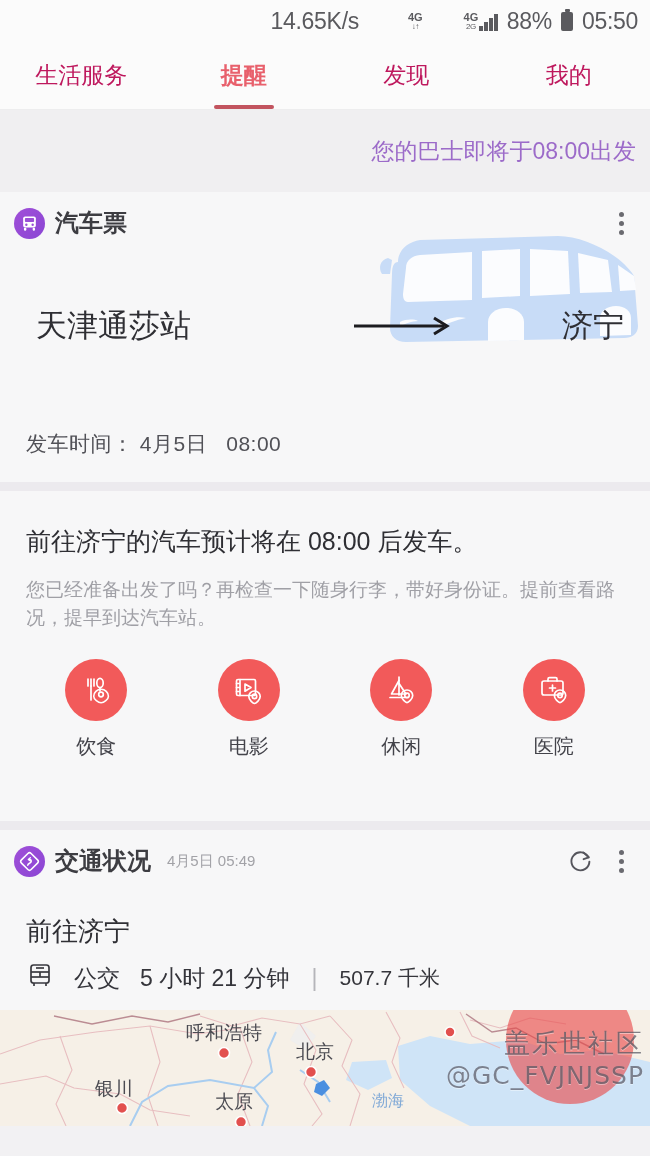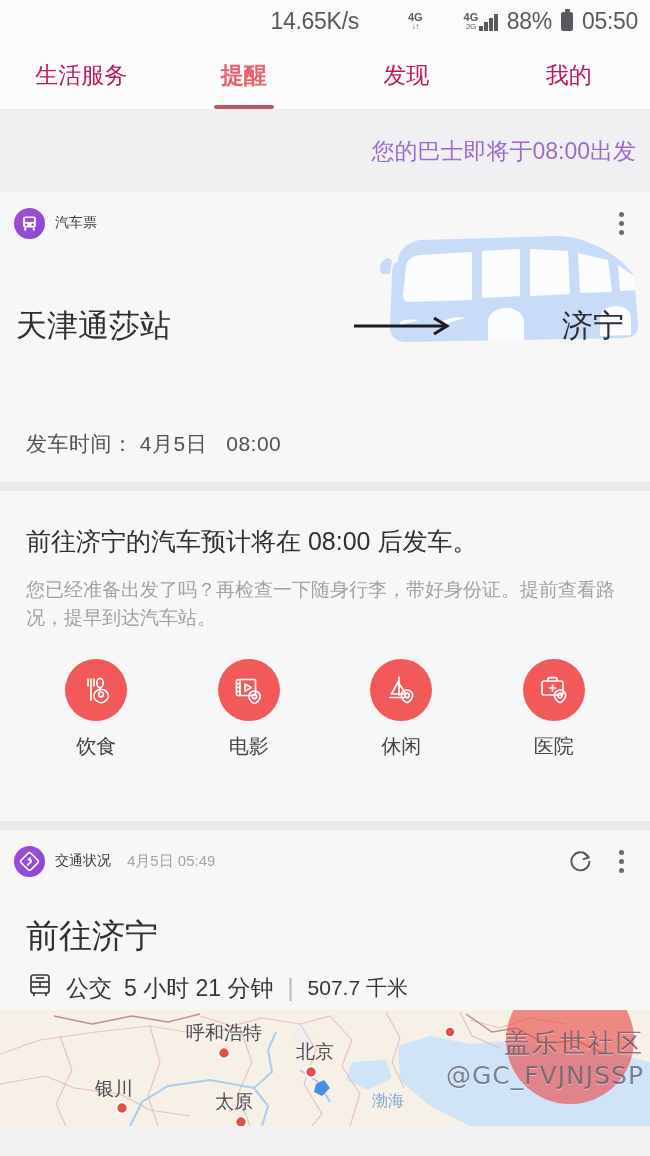--- a/index.html
+++ b/index.html
@@ -61,35 +61,35 @@
   .gap{ height:9px; background:#eceaee; }
 
   .card-head{
     display:flex; align-items:center; padding:14px 14px 0 14px; gap:10px;
   }
   .app-icon{
     width:31px; height:31px; border-radius:50%;
     background:linear-gradient(135deg,#a04fd8,#8b46d4);
     display:flex; align-items:center; justify-content:center; flex:0 0 auto;
   }
-  .app-name{ font-size:14px; color:#3d3d42; font-weight:normal; }
+  .app-name{ font-size:24px; color:#3d3d42; font-weight:bold; }
   .head-time{ font-size:15px; color:#a2a2a7; margin-left:6px; }
   .head-spacer{ flex:1; }
   .icon-btn{ width:30px; height:34px; display:flex; align-items:center; justify-content:center; cursor:pointer;}
   .dots{ display:flex; flex-direction:column; gap:4px; align-items:center; }
   .dots i{ width:5px; height:5px; border-radius:50%; background:#6a6a70; display:block;}
 
   
   .ticket{ height:290px; }
   .bus-art{
     position:absolute; right:6px; top:42px; width:268px; height:130px;
   }
   .route{
     position:absolute; left:0; right:0; top:113px;
-    display:flex; align-items:center; padding:0 16px;
+    display:flex; align-items:center; padding:0 36px;
   }
   .route .from{ font-size:31px; color:#2f2f34; }
   .arrow-wrap{ flex:1; display:flex; align-items:center; justify-content:center; padding:0 18px;}
   .route .to{ font-size:31px; color:#2f2f34; position:absolute; right:26px; }
   .depart{
     position:absolute; left:26px; top:238px;
     font-size:21px; color:#515157; letter-spacing:0.5px;
   }
 
   
@@ -105,23 +105,23 @@
   }
   .shortcut{ flex:1; display:flex; flex-direction:column; align-items:center; gap:12px; cursor:pointer;}
   .sc-circle{
     width:62px; height:62px; border-radius:50%; background:#f25a5a;
     display:flex; align-items:center; justify-content:center;
   }
   .sc-label{ font-size:20px; color:#43434a; }
 
   
   .traffic{ height:180px; }
-  .traffic-dest{ padding:36px 26px 0 26px; font-size:33px; color:#2f2f34; }
+  .traffic-dest{ padding:36px 26px 0 26px; font-size:26px; color:#2f2f34; }
   .traffic-meta{
-    display:flex; align-items:center; gap:12px;
+    display:flex; align-items:center; gap:20px;
     padding:12px 26px 0 26px; font-size:23px; color:#35353b;
   }
   .meta-sep{ color:#b5b5ba; margin:0 2px; }
   .meta-dist{ font-size:21px; color:#35353b; }
 
   
   .map{ height:116px; position:relative; overflow:hidden; background:#f5efe6; }
   .map svg{ position:absolute; inset:0; }
   .wm{
     position:absolute; right:6px; top:16px; text-align:right;

